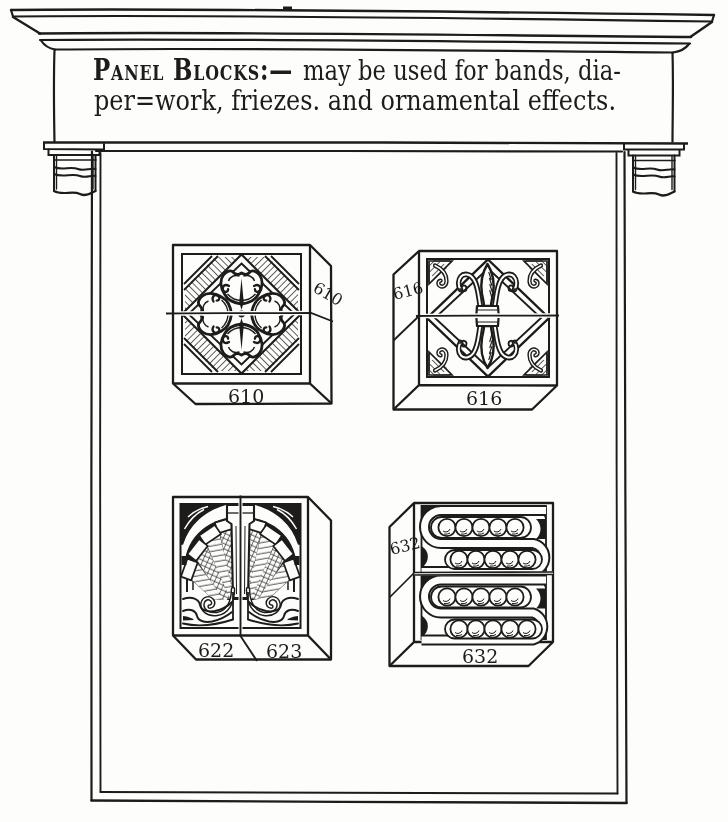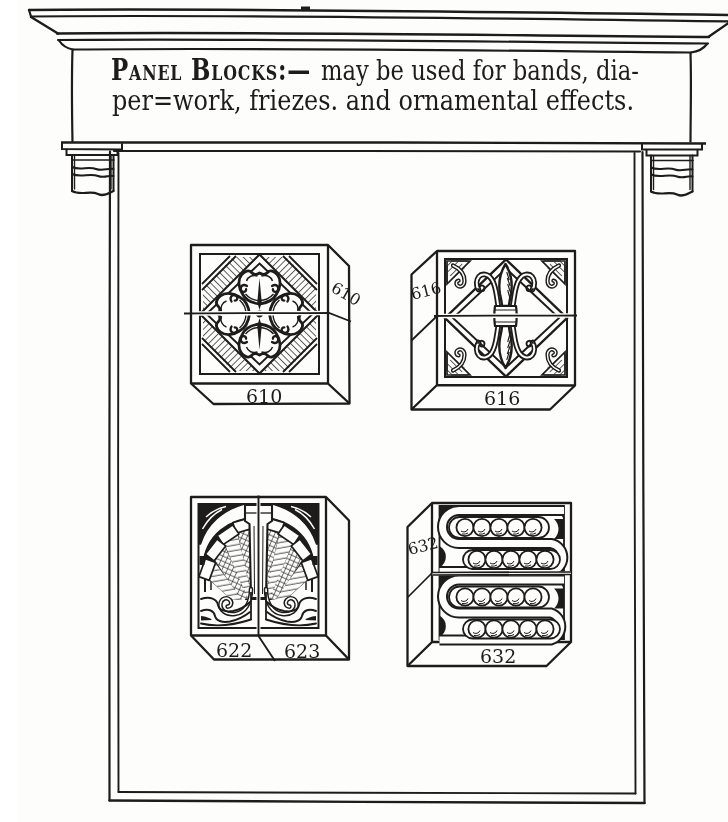--- a/index.html
+++ b/index.html
@@ -1,17 +1,17 @@
 <!DOCTYPE html>
 <html><head>
 <meta charset="utf-8">
 <style>
   html,body{margin:0;padding:0;background:#ffffff;}
   body{width:728px;height:822px;overflow:hidden;font-family:"DejaVu Serif",serif;}
-  .page{position:relative;width:644px;height:822px;background:#fdfdfc;margin-left:18px;}
+  .page{position:relative;width:644px;height:822px;background:#fdfdfc;}
   svg{position:absolute;left:0;top:0;}
   svg text{fill:#1d1c1a;}
   .title-text{font-family:"DejaVu Serif",serif;font-variant:small-caps;font-weight:bold;font-size:29px;letter-spacing:1px;}
   .hand-text{font-family:"DejaVu Serif",serif;font-size:27px;}
   .num{font-family:"DejaVu Serif",serif;font-size:19px;}
   .num-side{font-family:"DejaVu Serif",serif;font-size:16px;}
 </style>
 </head>
 <body>
 

